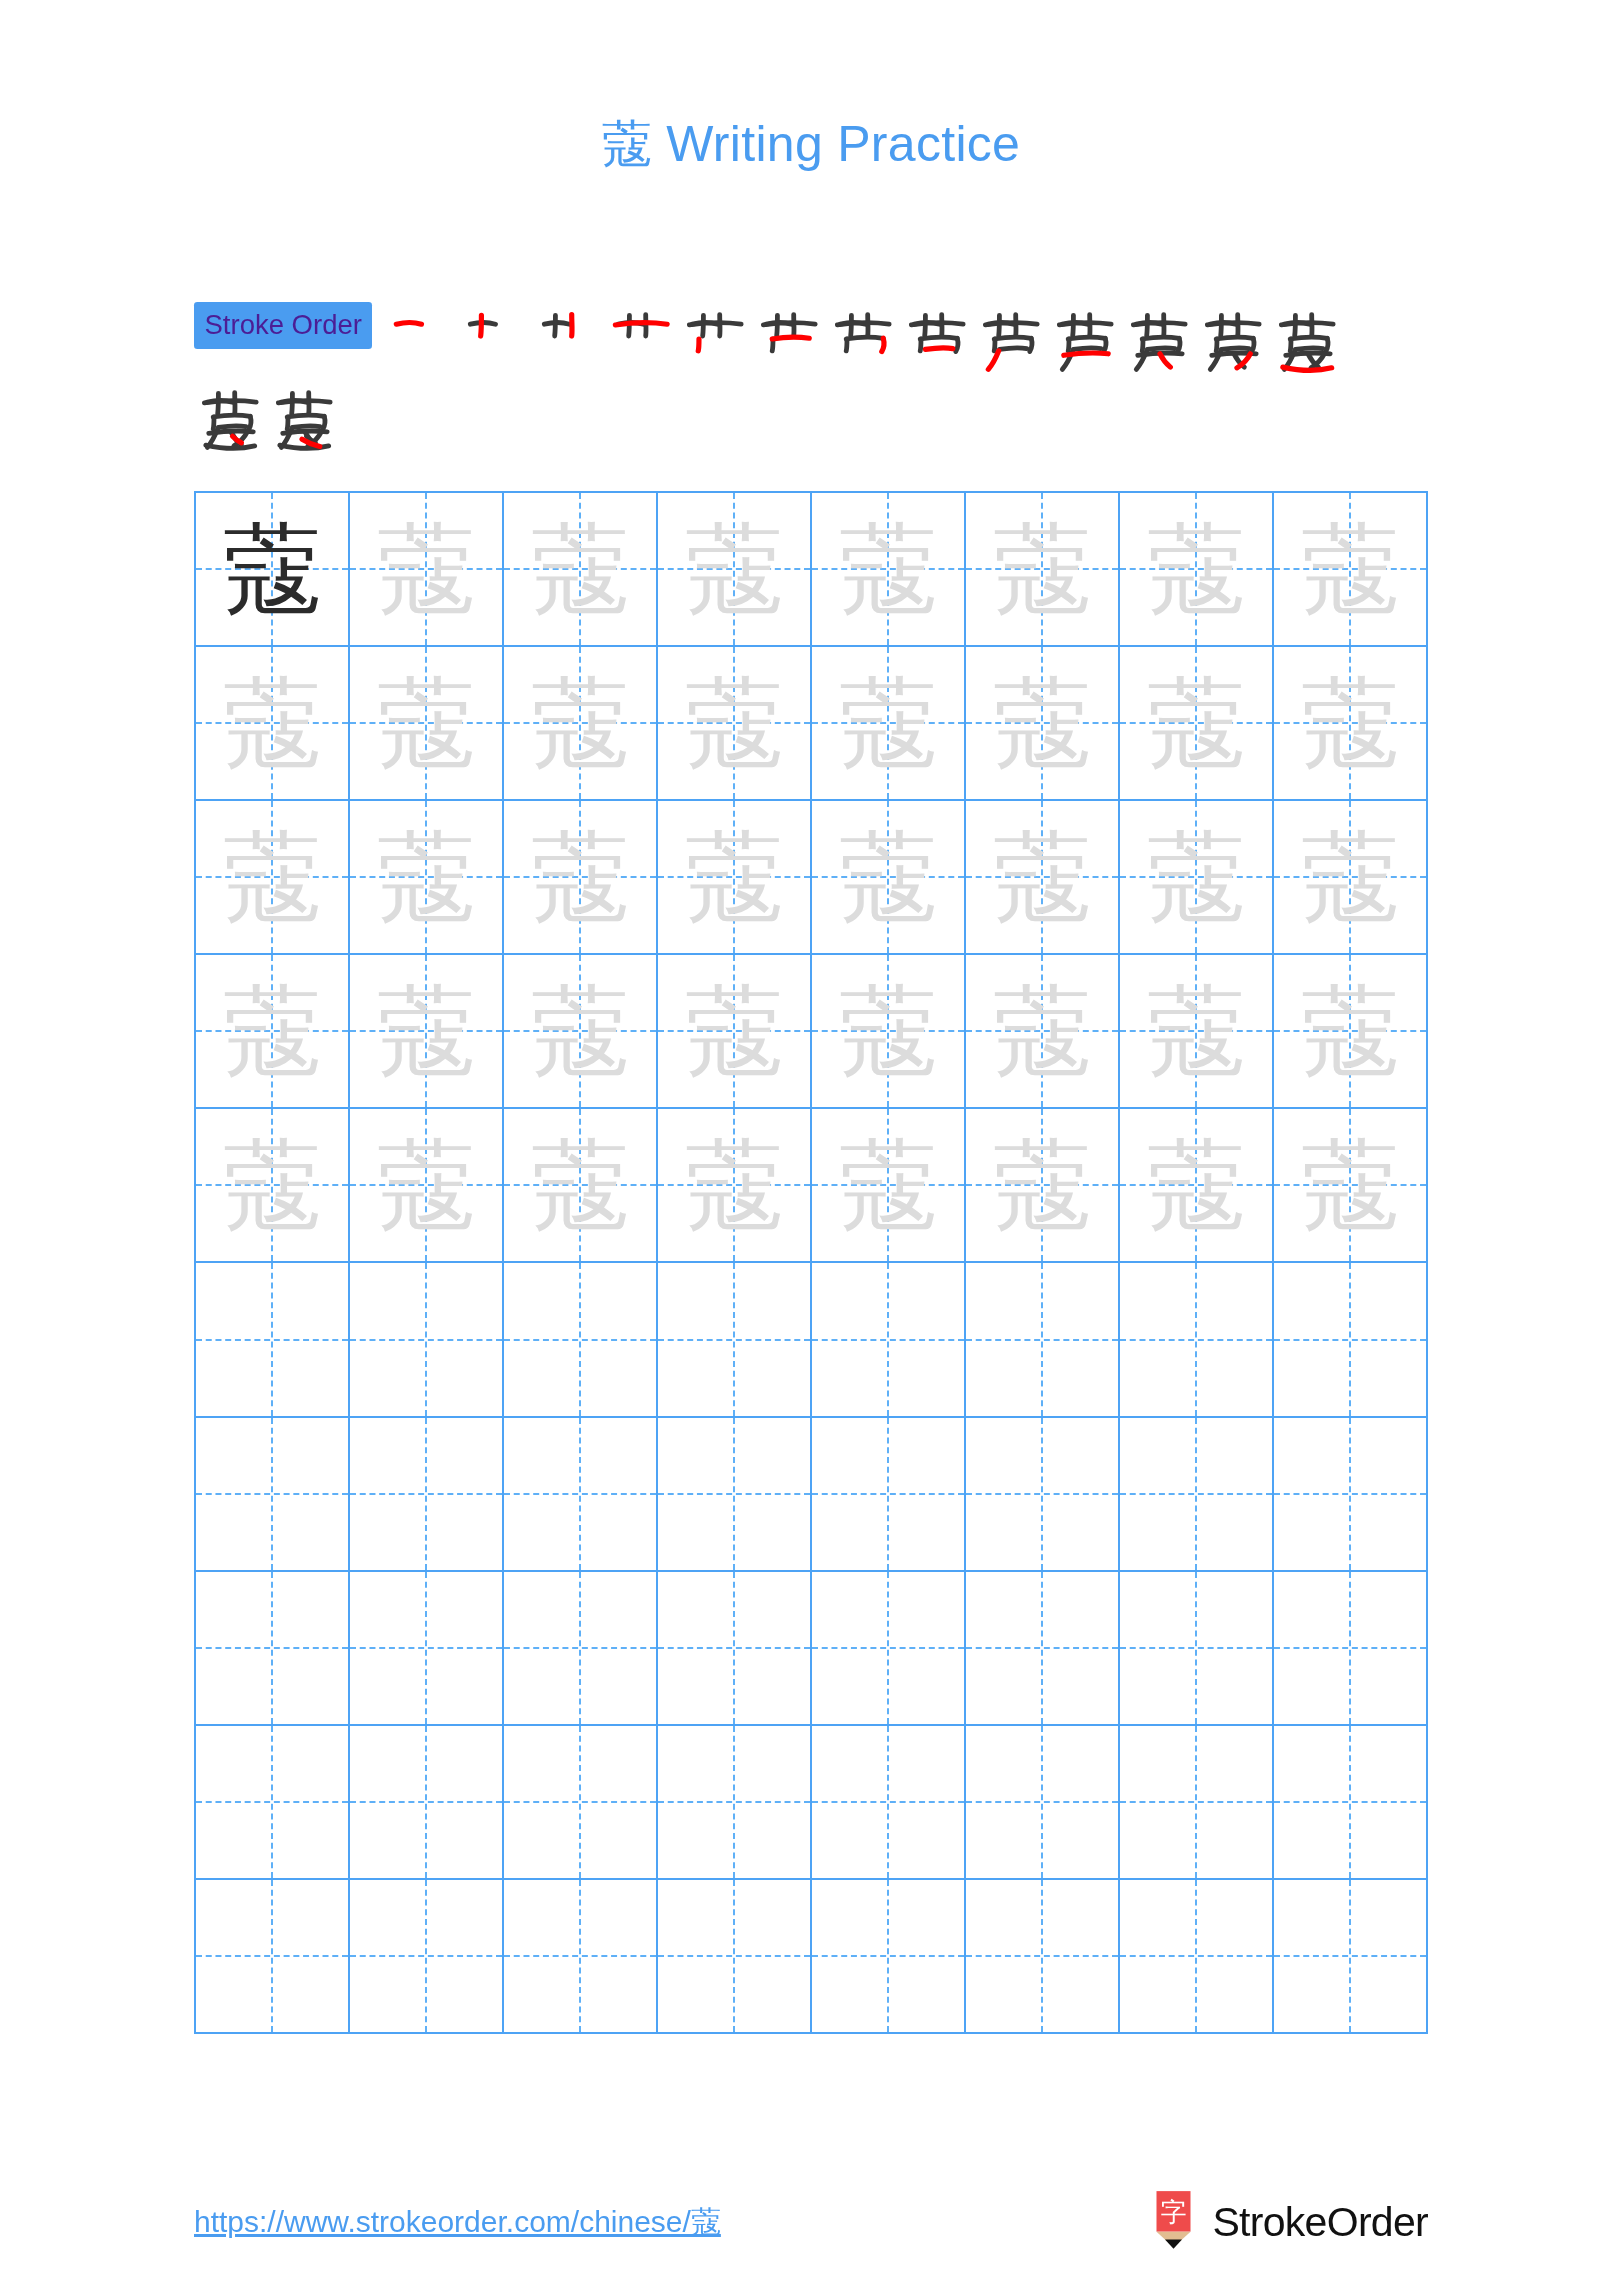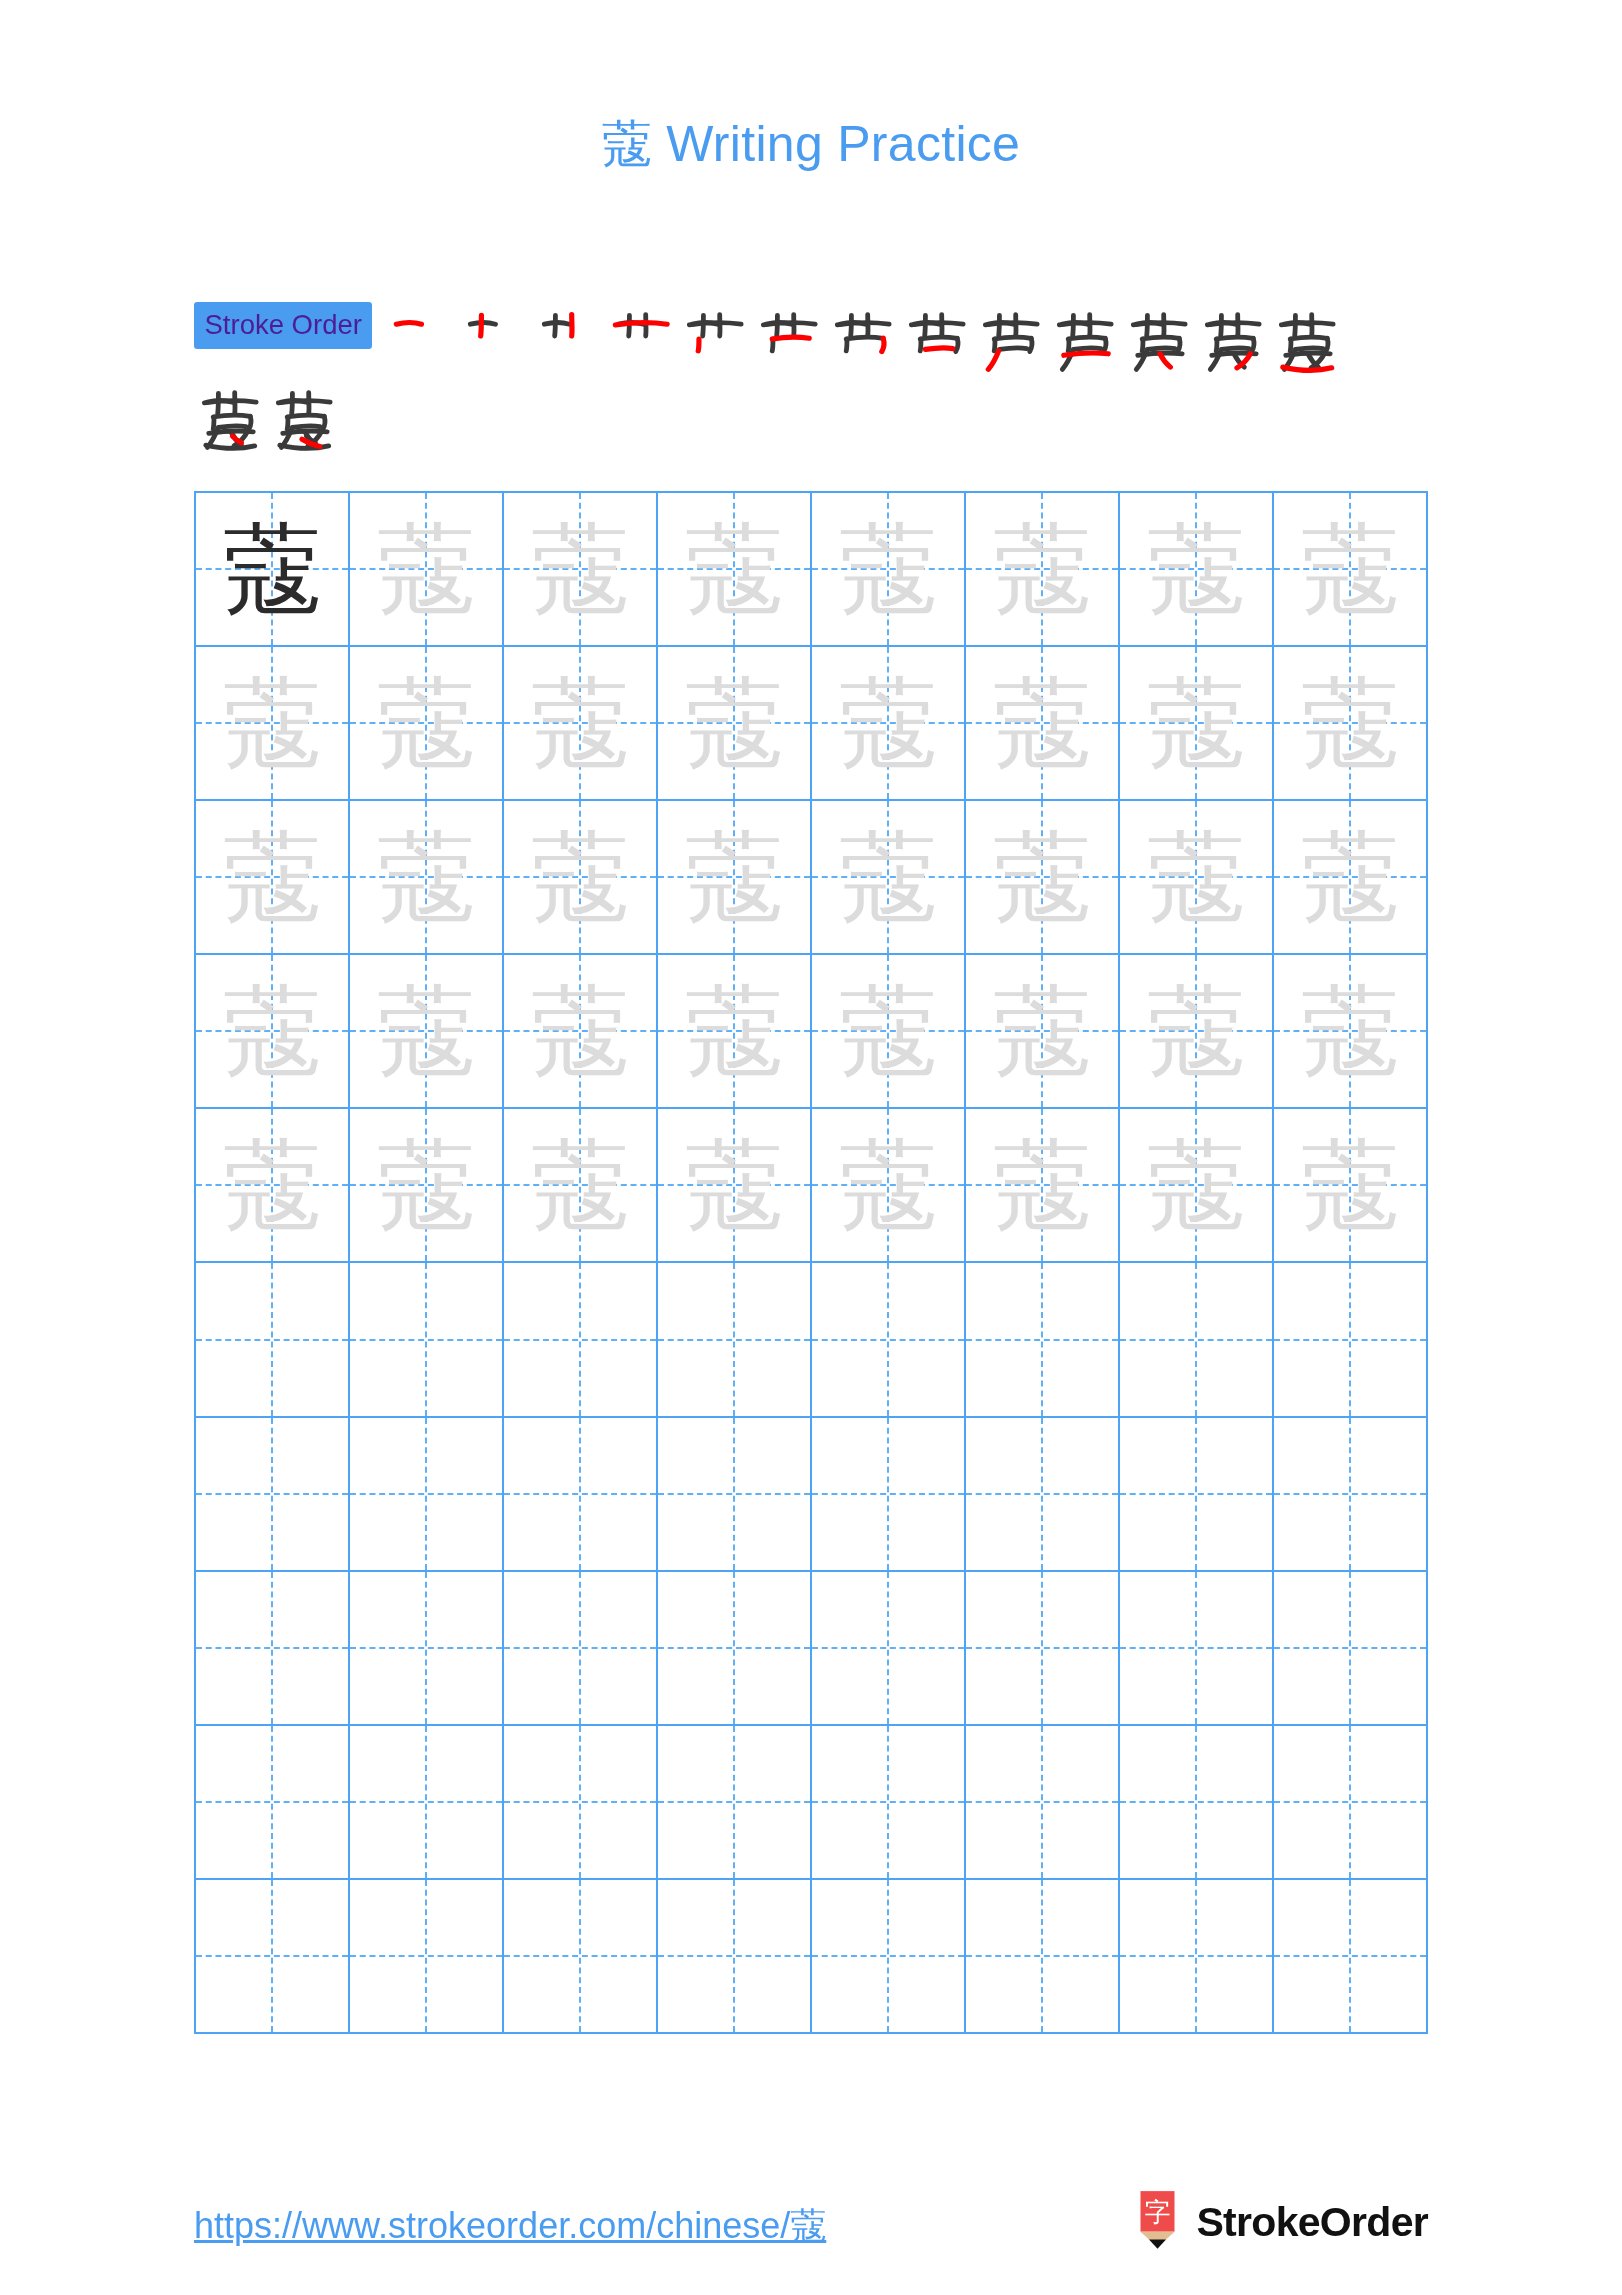--- a/index.html
+++ b/index.html
@@ -156,40 +156,40 @@
     left: 0;
     top: 2195px;
     width: 1622px;
     height: 72px;
   }
   .footer-url {
     position: absolute;
     left: 194px;
     top: 6.5px;
     color: #4a9cf0;
-    font-size: 36px;
+    font-size: 30px;
     white-space: nowrap;
   }
   .footer-brand {
     position: absolute;
     right: 194px;
     top: -3.9px;
     display: flex;
     align-items: center;
     gap: 13px;
   }
   .brand-logo {
     width: 51px;
     height: 63px;
     position: relative;
     flex: 0 0 auto;
   }
   .brand-name {
     font-size: 41px;
-    font-weight: bold;
+    font-weight: normal;
     color: #111111;
     letter-spacing: -0.7px;
     white-space: nowrap;
   }
 </style>
 </head>
 <body>
 
 <div class="page-title">
   <span class="title-char">蔻</span><span> Writing Practice</span>

